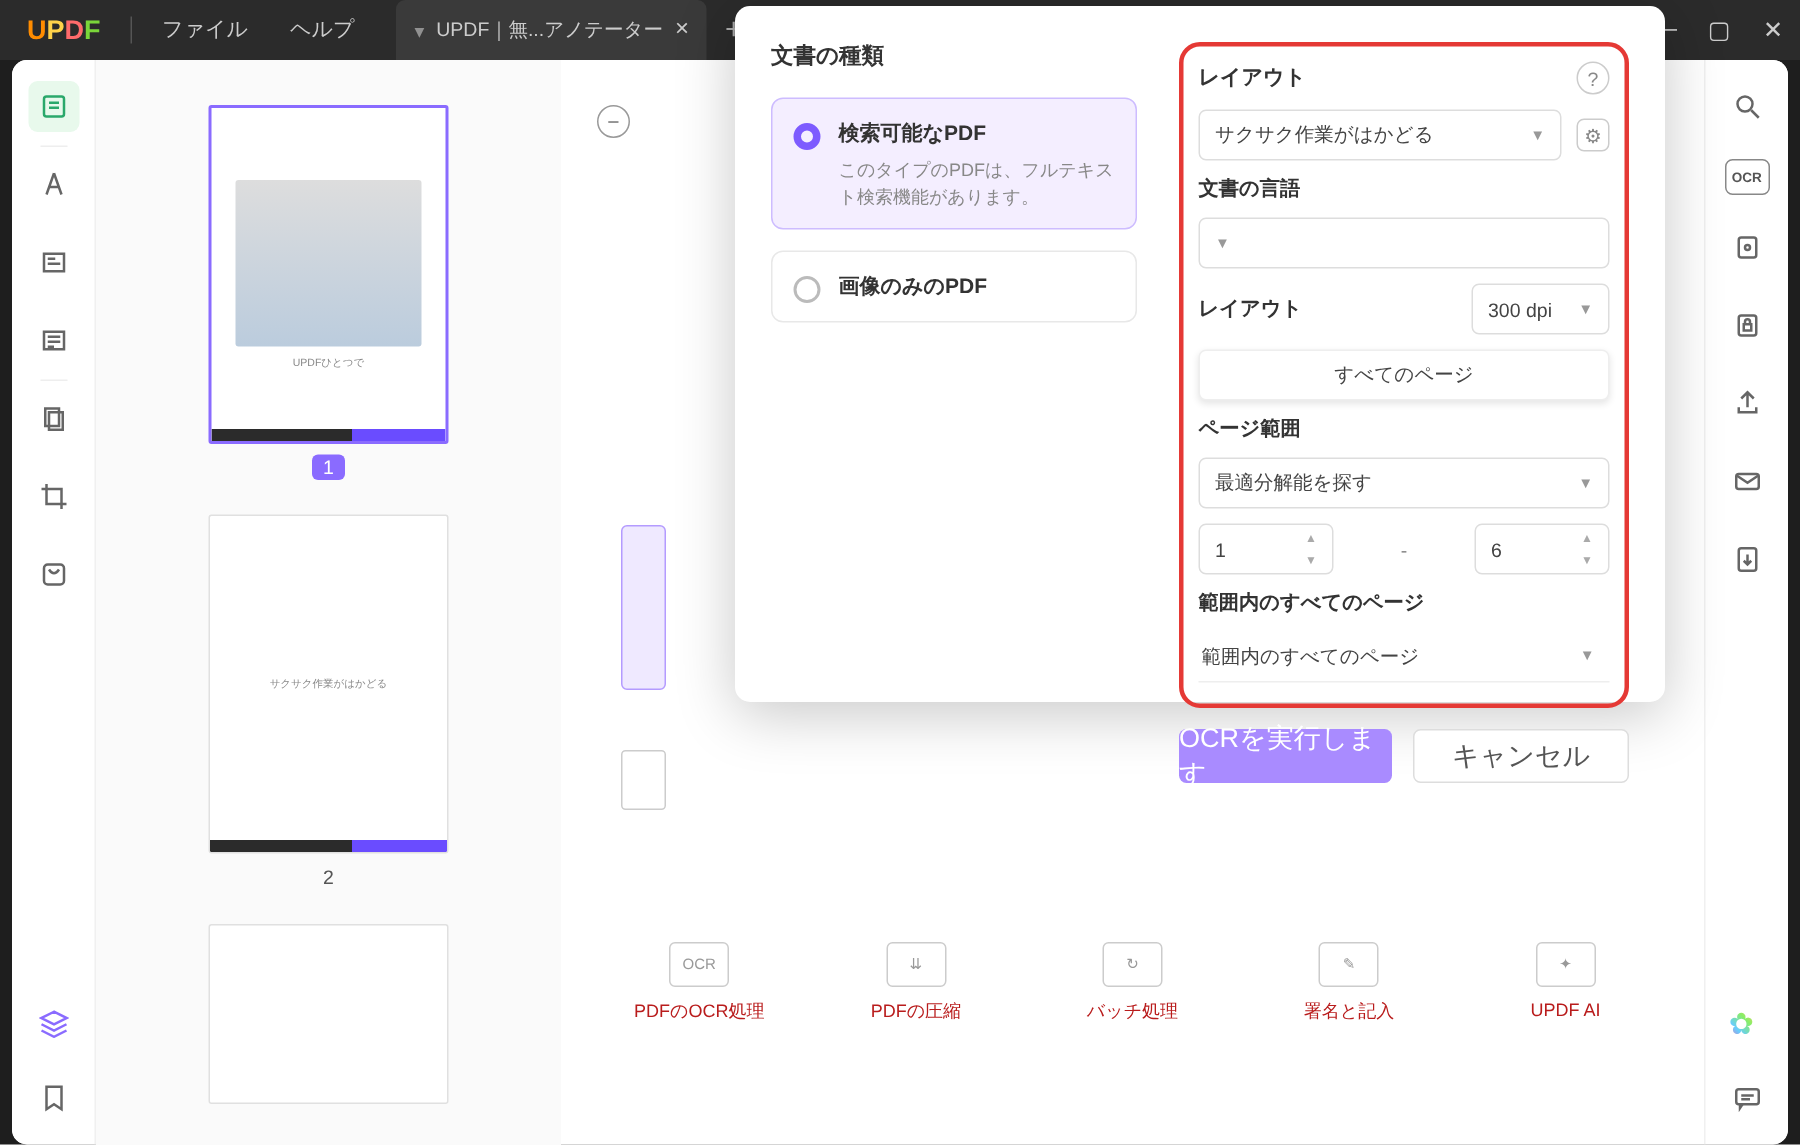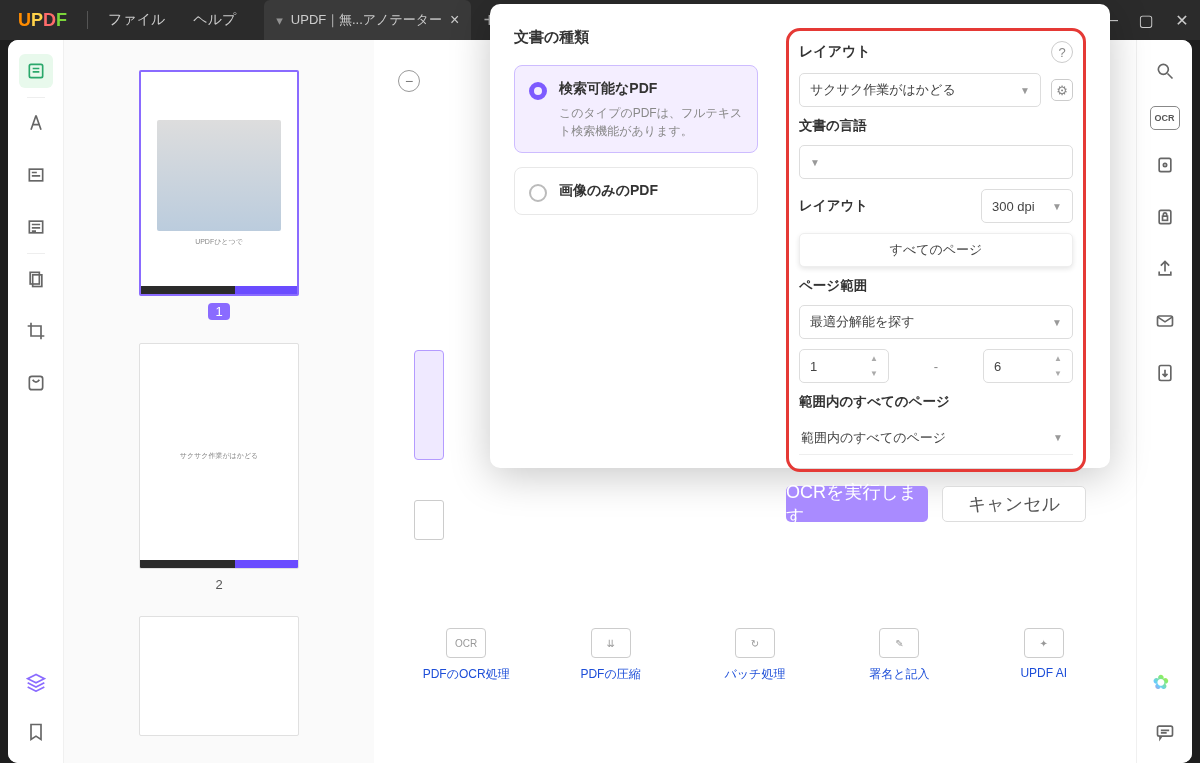--- a/index.html
+++ b/index.html
@@ -40,21 +40,21 @@
 .thumb .fakebar { position:absolute; bottom:0; left:0; right:0; height:8px; background:linear-gradient(90deg,#2b2b2b 0 60%, #6a4cff 60% 100%);}
 .pagenum { text-align: center; font-size: 13px; color: #555; margin-bottom: 24px; }
 .pagenum.badge span { background: #8a6bff; color: #fff; border-radius: 4px; padding: 1px 7px; }
 
 .content { flex: 1; position: relative; background: #fff; }
 .collapse { position: absolute; top: 30px; left: 24px; width: 22px; height: 22px; border: 1.5px solid #999; border-radius: 50%; display: flex; align-items: center; justify-content: center; color: #777; font-size: 14px; }
 
 .tools-row { position: absolute; left: 0; right: 0; bottom: 80px; display: flex; justify-content: space-around; padding: 0 20px; }
 .toolcard { display: flex; flex-direction: column; align-items: center; gap: 8px; width: 100px; }
 .toolcard .ic { width: 40px; height: 30px; border: 1px solid #ccc; border-radius: 4px; display:flex; align-items:center; justify-content:center; font-size:10px; color:#999;}
-.toolcard .lbl { font-size: 12px; color: #1d4ed8; white-space: nowrap; }
+.toolcard .lbl { font-size: 12px; color: #b91c1c; white-space: nowrap; }
 
 
 .dialog { position: absolute; top: 4px; left: 490px; width: 620px; height: 464px; background: #fff; border-radius: 10px; box-shadow: 0 8px 40px rgba(0,0,0,.22); display: flex; padding: 24px; gap: 28px; }
 .leftcol { flex: 1; }
 .leftcol h3 { font-size: 15px; color: #333; font-weight: 600; margin-bottom: 18px; }
 .radiocard { border: 1.5px solid #cdbcff; background: #f4eeff; border-radius: 8px; padding: 14px 14px 12px 14px; margin-bottom: 14px; display: flex; gap: 12px; }
 .radiocard.off { border-color: #e8e8e8; background: #fff; }
 .rbullet { width: 18px; height: 18px; border-radius: 50%; border: 5px solid #7d5bff; flex-shrink: 0; margin-top: 2px;}
 .radiocard.off .rbullet { border: 2px solid #bbb; }
 .radiocard .t { font-size: 14px; font-weight: 600; color: #333; }

